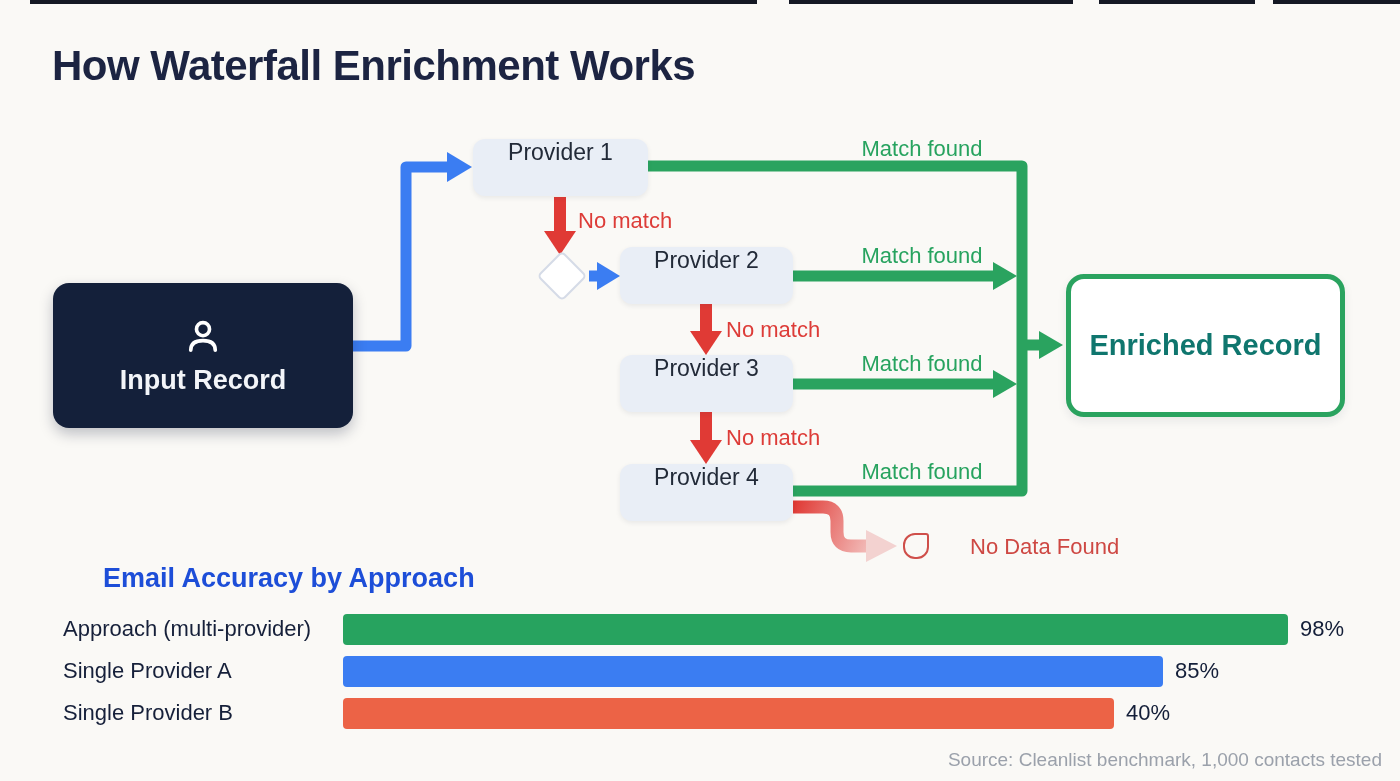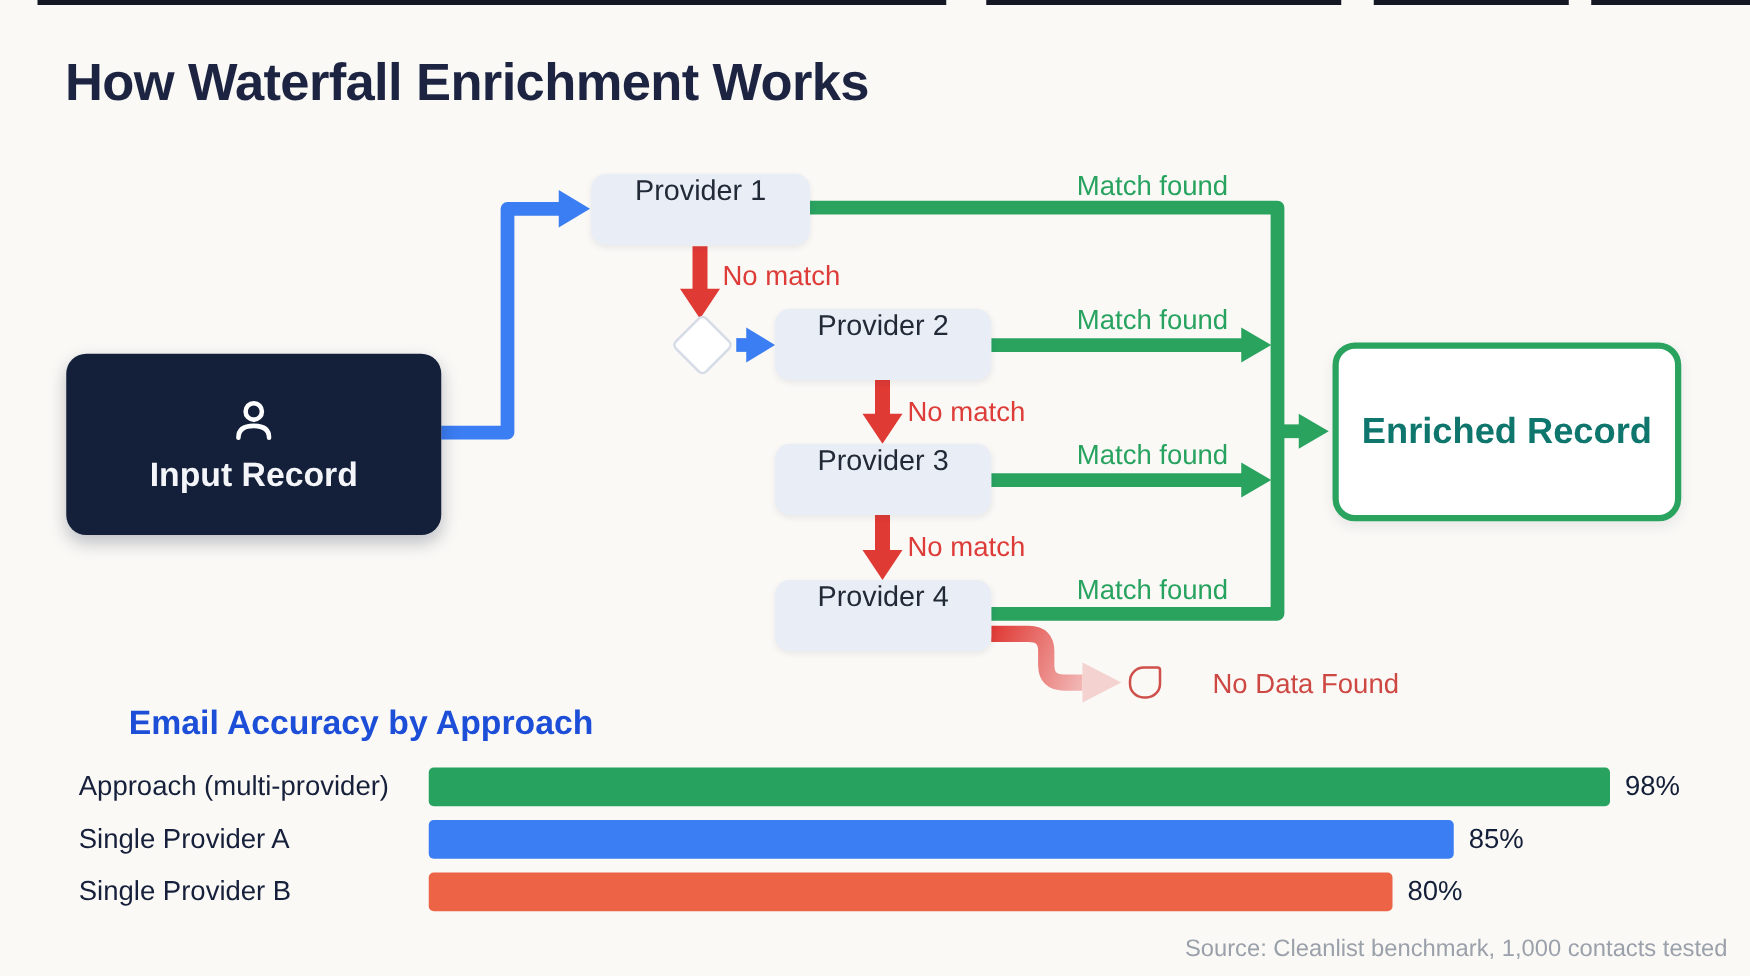--- a/index.html
+++ b/index.html
@@ -196,16 +196,16 @@
   <span class="bar-value">98%</span>
 </div>
 <div class="bar-row" style="top:655px;">
   <span class="bar-label">Single Provider A</span>
   <div class="bar" style="width: 820px; background: rgb(59, 125, 242);"></div>
   <span class="bar-value">85%</span>
 </div>
 <div class="bar-row" style="top:697px;">
   <span class="bar-label">Single Provider B</span>
   <div class="bar" style="width: 771px; background: rgb(236, 99, 70);"></div>
-  <span class="bar-value">80%</span>
+  <span class="bar-value">40%</span>
 </div>
 
 <div class="source-note">Source: Cleanlist benchmark, 1,000 contacts tested</div>
 
 </body></html>

